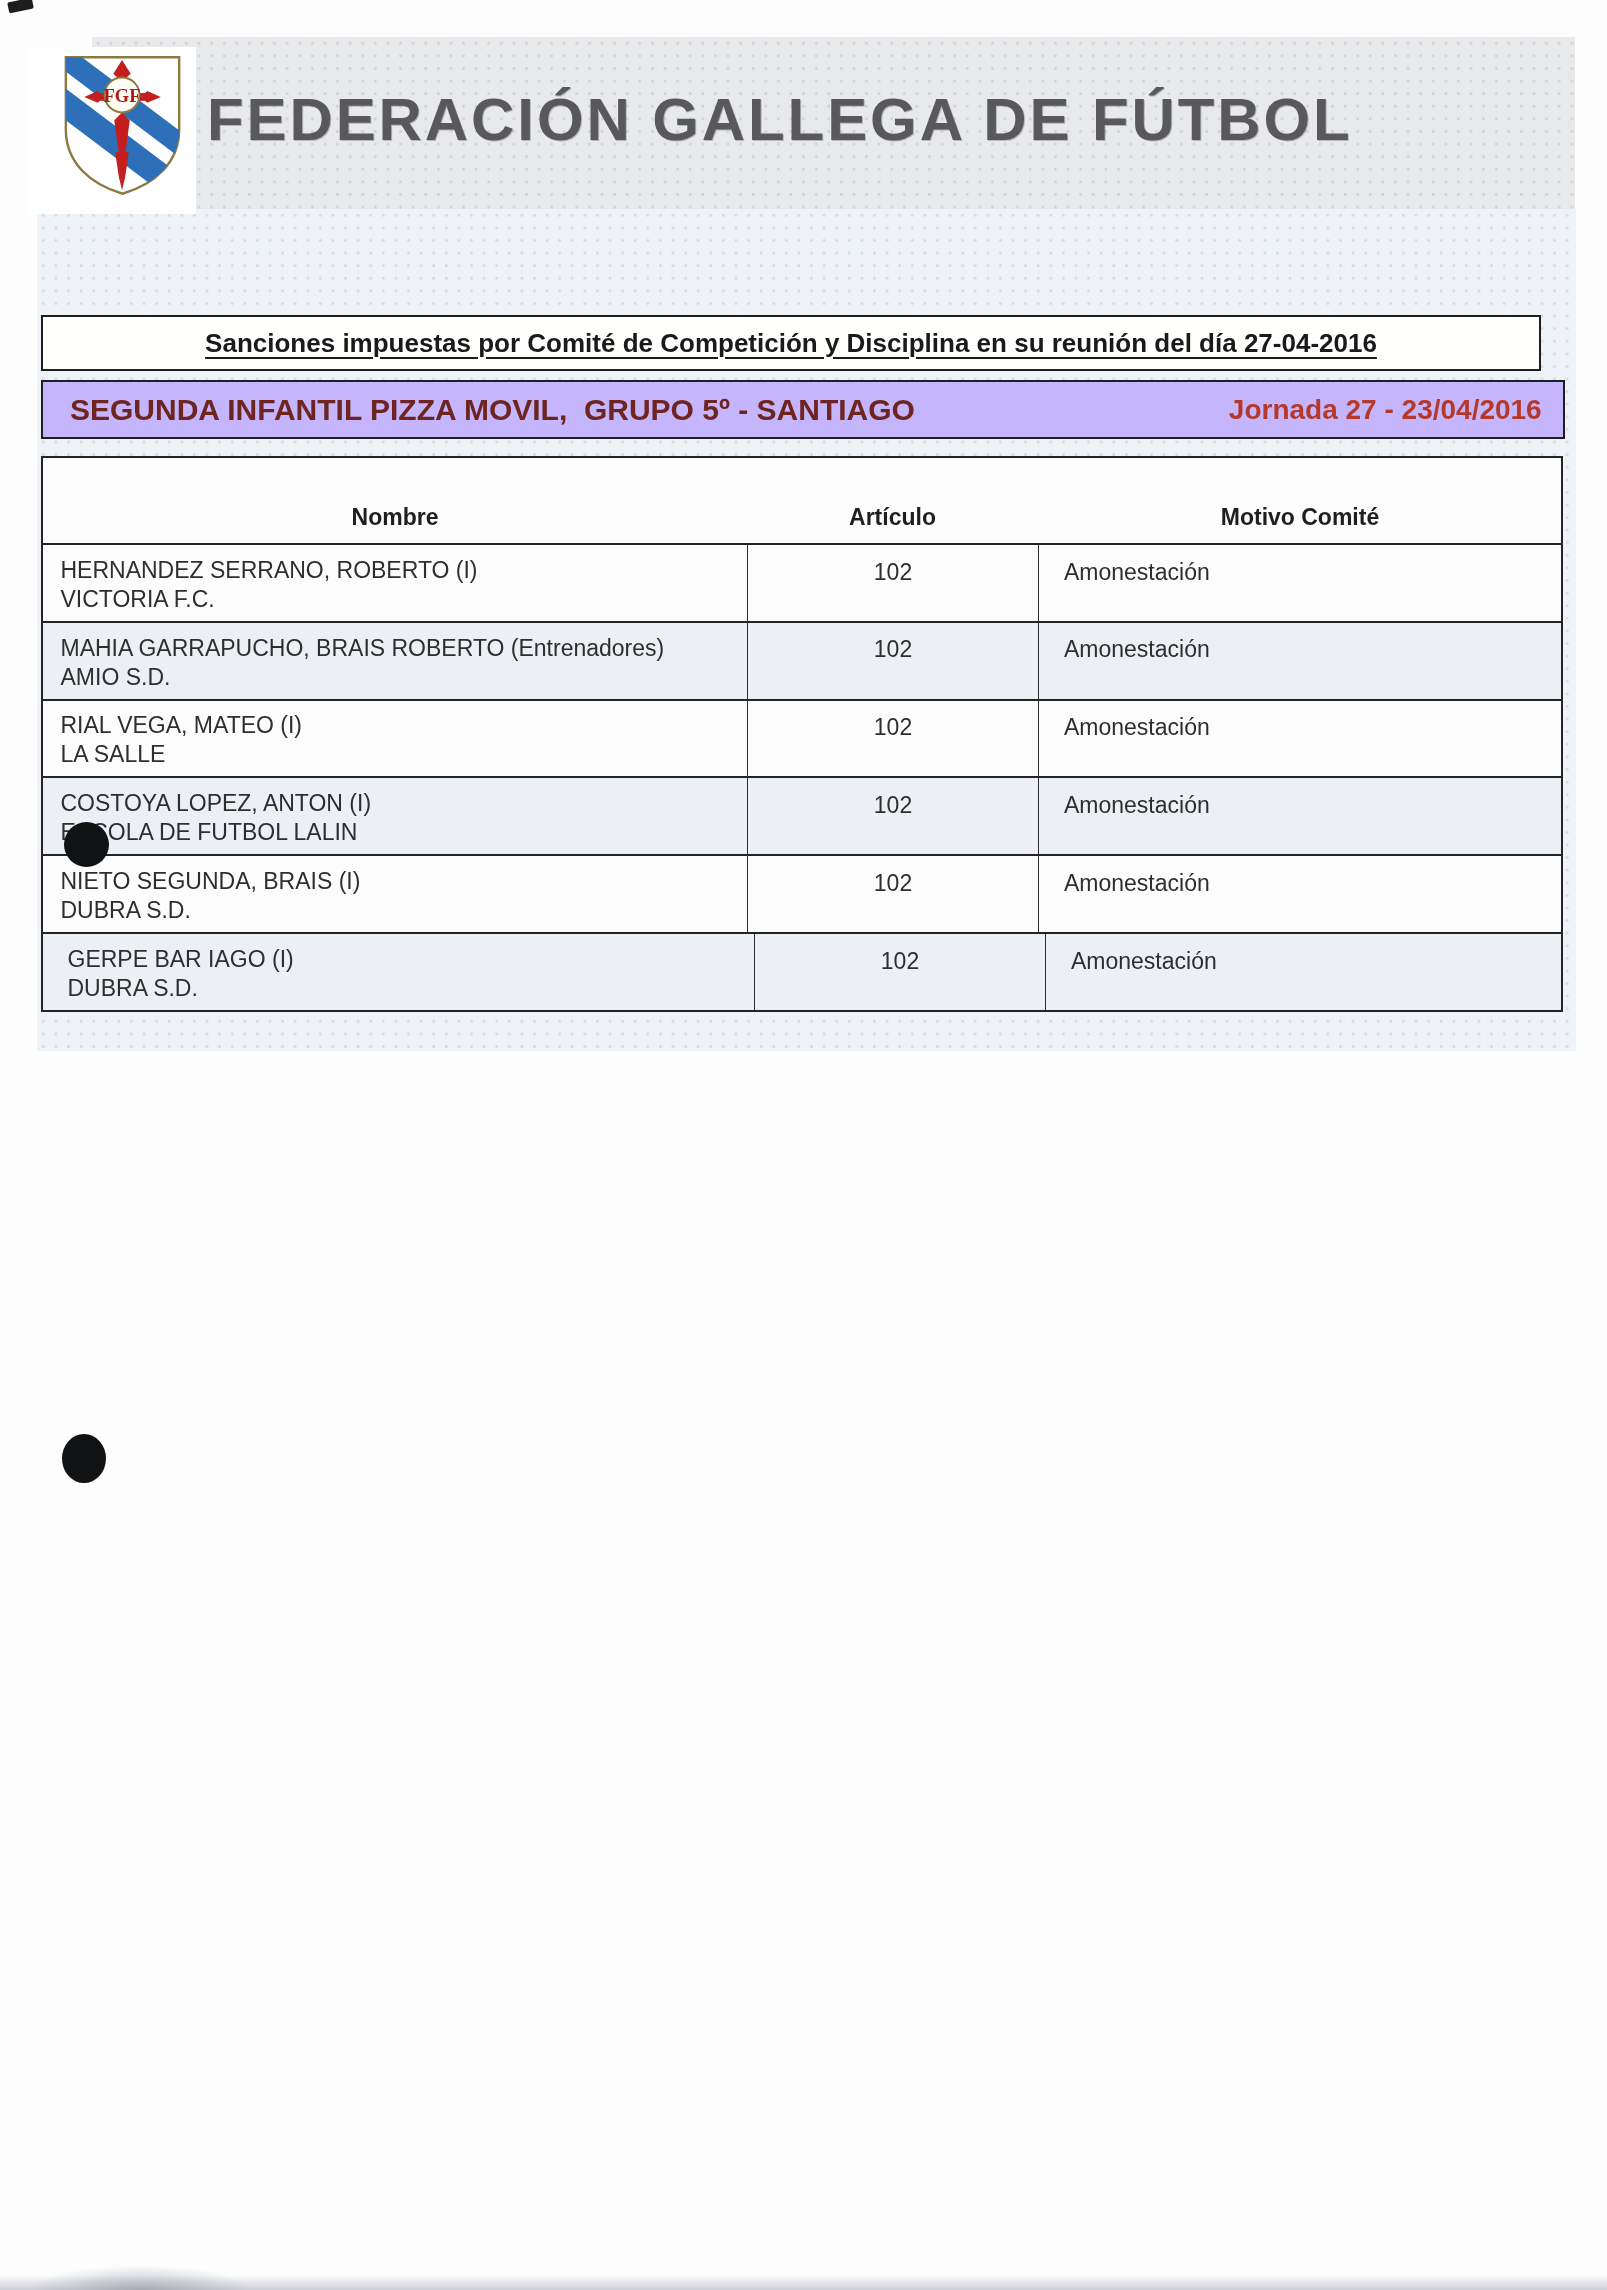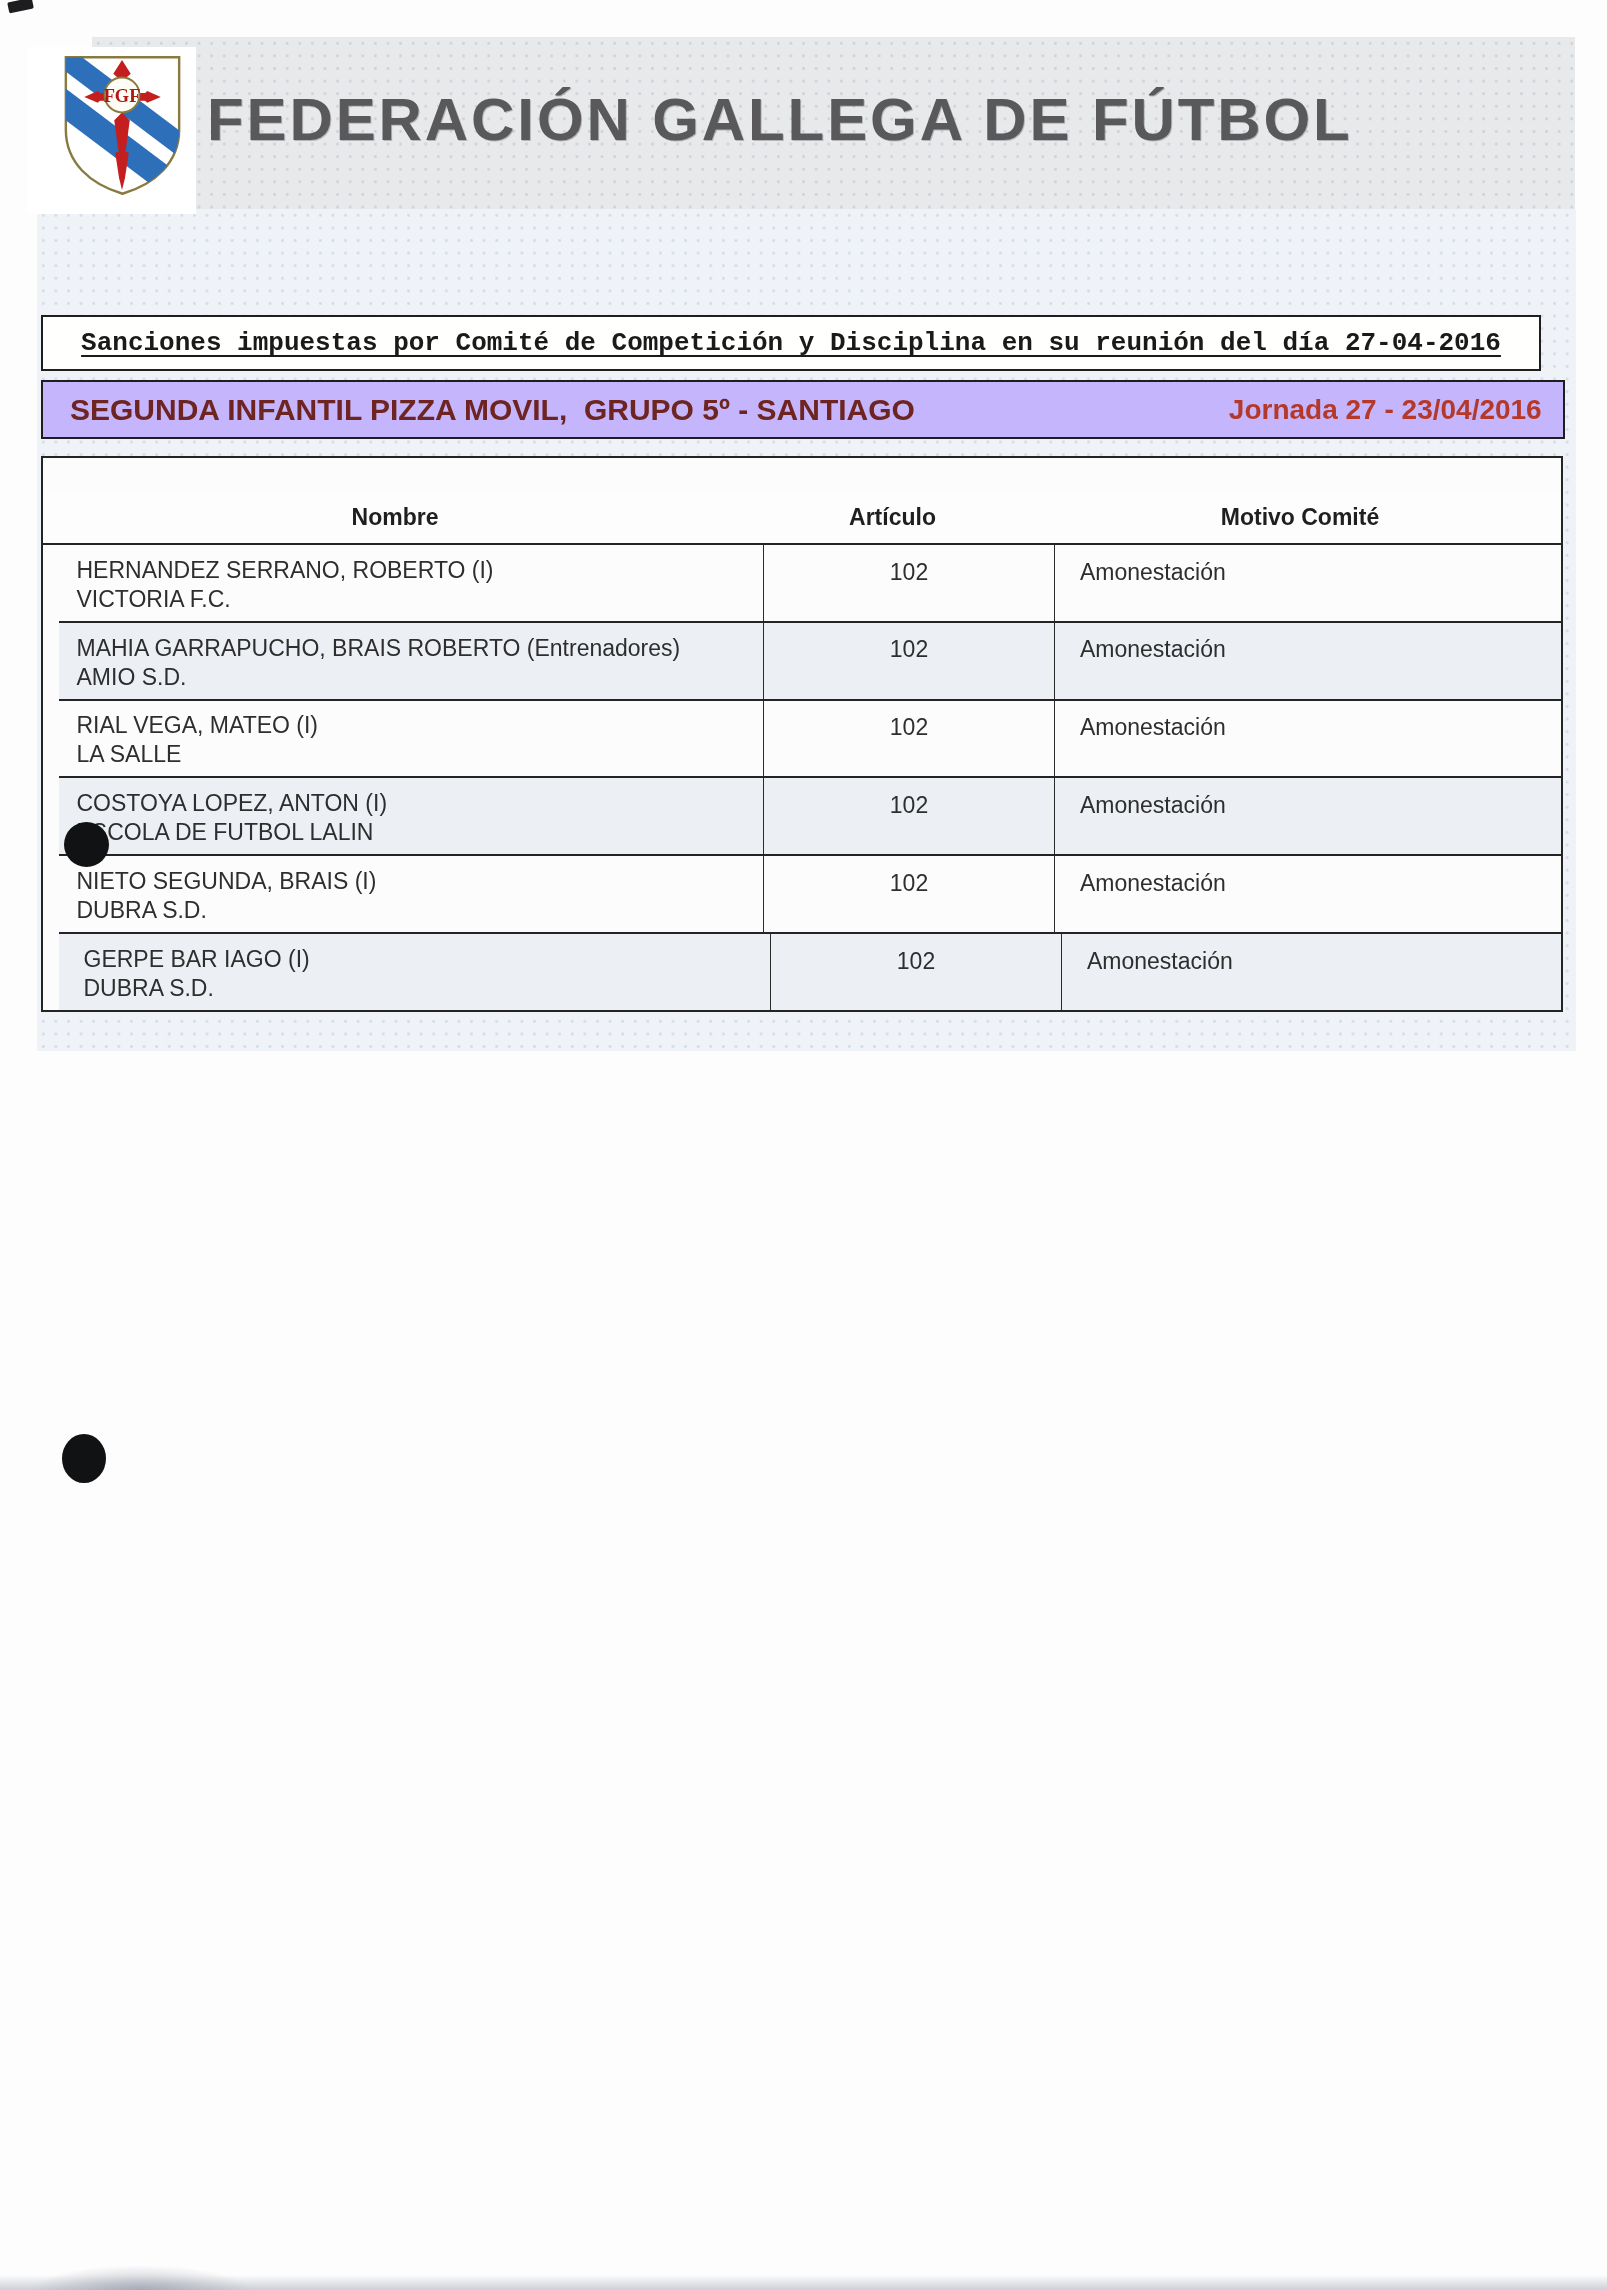--- a/index.html
+++ b/index.html
@@ -51,21 +51,20 @@
     background:#fffffe;
     border:2.9px solid #1e1e1e;
     display:flex; align-items:center; justify-content:center;
   }
   .title-box span {
     font-size:26px; font-weight:bold; color:#1a1a1a;
     text-decoration:underline;
     text-underline-offset:4.9px;
     text-decoration-thickness:1.9px;
     white-space:nowrap;
-    font-family:Liberation Mono, monospace;
   }
 
   
   .category-bar {
     left:41px; top:380px; width:1524px; height:59px;
     background:#c4b5fd;
     border:2.9px solid #1e1e1e;
     display:flex; align-items:center; justify-content:space-between;
     padding:0 21.3px 0 27px;
   }
@@ -94,21 +93,20 @@
   }
   .thead .th {
     display:flex; align-items:center; justify-content:center;
     font-size:23px; font-weight:bold; color:#1f1f1f;
   }
   .tbody { flex:1 1 auto; display:flex; flex-direction:column; }
   .trow {
     flex:1 1 auto;
     display:grid; grid-template-columns:704px 291px 524px;
     border-bottom:2.9px solid #242424;
-    margin-left:16px;
   }
   .trow:last-child { border-bottom:none;padding-left:7px; }
   .trow:nth-child(even) { background:#ecefف4; }
   .trow:nth-child(even) { background:#ecEFF4; }
   .trow:nth-child(even) { background:#eceff4; }
   .cell-name { padding:10.7px 5.8px 0 17.5px; font-size:23px; color:#2e2e2e; line-height:29px; }
   .cell-name .club { display:block; }
   .cell-articulo {
     border-left:1.9px solid #2b2b2b;
     padding-top:13.6px; text-align:center;

